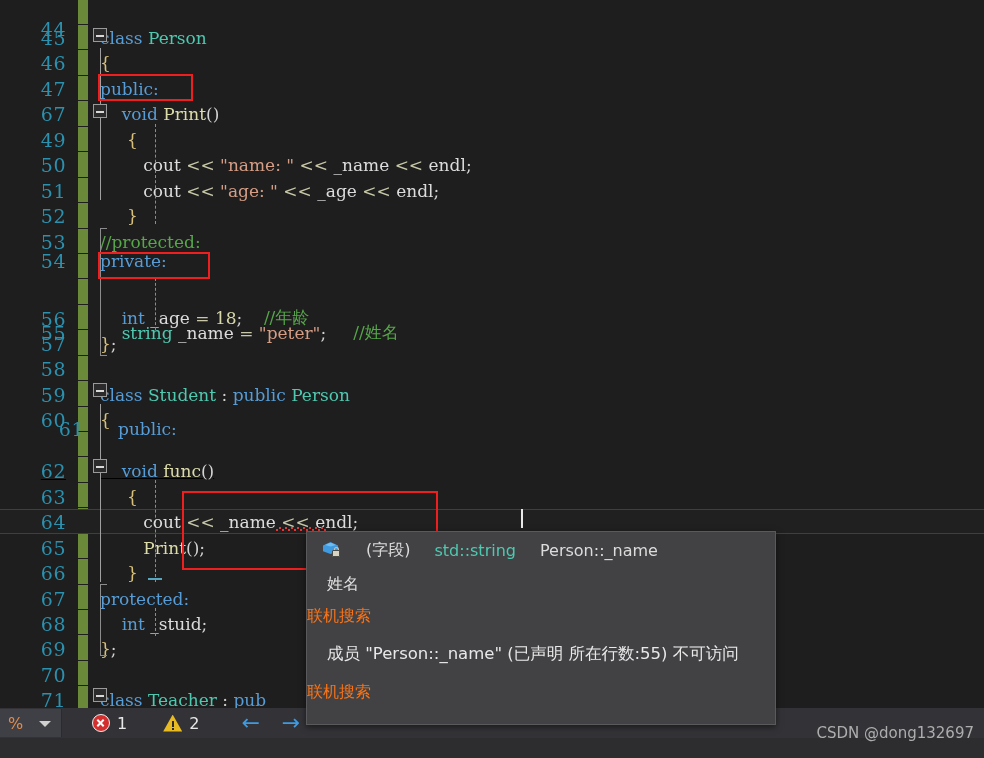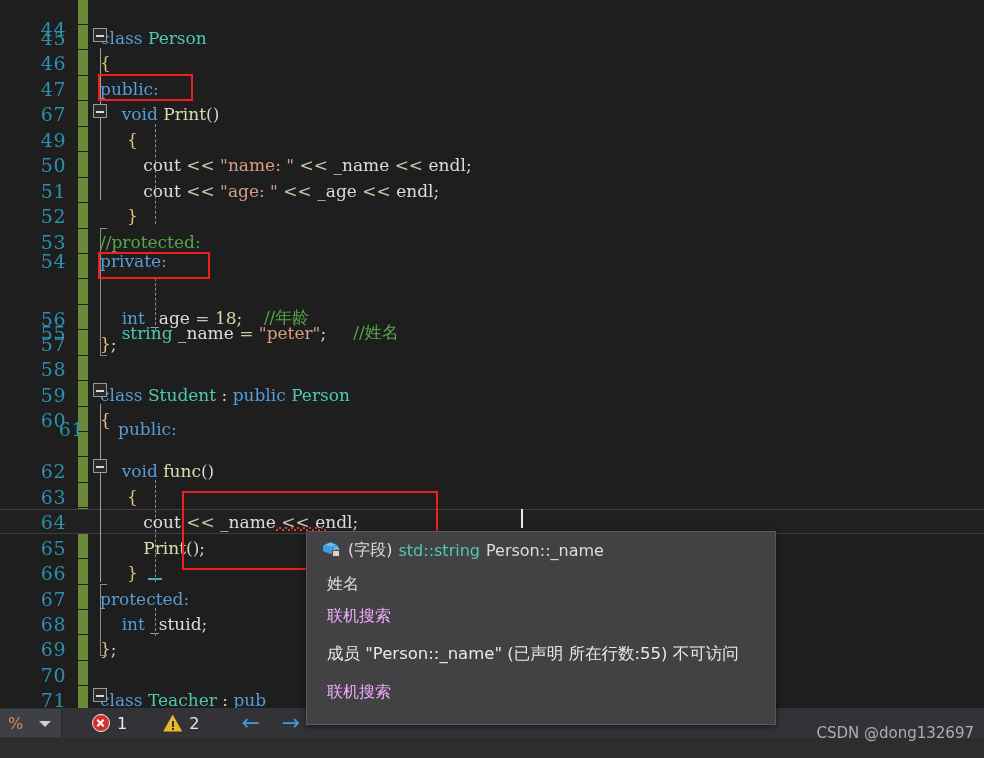--- a/index.html
+++ b/index.html
@@ -110,23 +110,23 @@
   }
 
   
   .tooltip {
     position: absolute; left: 306px; top: 531px; width: 470px; height: 194px;
     background: #424245; border: 1px solid #5a5a5d;
     z-index: 20; box-shadow: 0 2px 6px rgba(0,0,0,.5);
     font-family: "DejaVu Sans", sans-serif;
   }
   .tt-line { display: flex; align-items: center; color: #dcdcdc; }
-  .tt-sig  { height: 36px; padding: 0 14px 0 16px; font-size: 16px; gap: 6px; }
+  .tt-sig  { height: 36px; padding: 0 14px 0 16px; font-size: 16px; gap: 24px; }
   .tt-desc { height: 32px; padding-left: 20px; font-size: 16px; color: #e0e0e0; }
-  .tt-link { height: 32px; padding-left: 20px; font-size: 16px; color: #f0abfc; cursor: pointer; }
+  .tt-link { height: 32px; font-size: 16px; color: #f97316; cursor: pointer; }
   .tt-err  { height: 44px; padding-left: 20px; font-size: 16.5px; color: #e8e8e8; }
 
   .field-icon {
     position: relative; width: 19px; height: 18px; flex: 0 0 19px;
   }
   .field-icon .box {
     position: absolute; left: 0; top: 1px; width: 15px; height: 12px;
     background: #3f9ae0;
     clip-path: polygon(0% 30%, 50% 0%, 100% 30%, 100% 78%, 50% 100%, 0% 78%);
   }
@@ -348,21 +348,21 @@
     <div class="row" style="top:407px;">
       <div class="lineno">60</div>
       <div class="codecell"><span class="brace">{</span></div>
     </div>
 
     <div class="row" style="top:416px;padding-left:18px;">
       <div class="lineno">61</div>
       <div class="codecell"><span class="kw">public:</span></div>
     </div>
 
-    <div class="row" style="top:458px;">
+    <div class="row" style="top:458px;text-decoration:underline;">
       <div class="lineno">62</div>
       <div class="codecell"><span class="punct">    </span><span class="kw">void</span><span class="punct"> </span><span class="fn">func</span><span class="punct">()</span></div>
     </div>
 
     <div class="row" style="top:484px;">
       <div class="lineno">63</div>
       <div class="codecell"><span class="punct">     </span><span class="brace">{</span></div>
     </div>
 
     <div class="row current" style="top:509px;">

